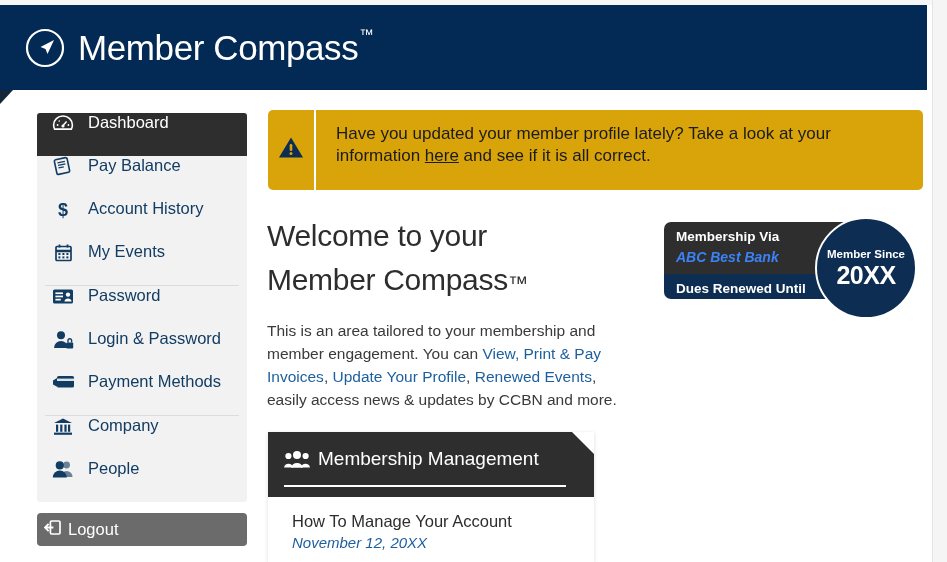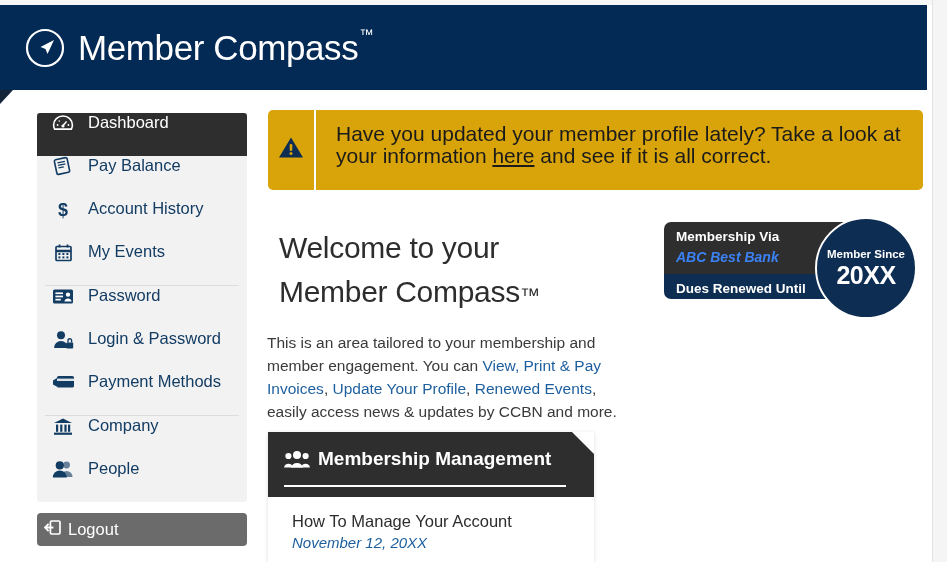--- a/index.html
+++ b/index.html
@@ -128,35 +128,35 @@
     width: 46px;
     flex: 0 0 46px;
     display: flex;
     align-items: center;
     justify-content: center;
     border-right: 2px solid #ffffff;
   }
   .alert-body {
     padding: 13px 18px 0 20px;
     color: #1b1b1b;
-    font-size: 21px;
+    font-size: 17px;
     line-height: 22px;
   }
   .alert-body a {
     color: #1b1b1b;
     text-decoration: underline;
   }
   
   .welcome {
     position: absolute;
     left: 267px; top: 214px;
     width: 370px;
   }
   .welcome h1 {
-    margin: 12px;
+    margin: 0;
     font-size: 30px;
     font-weight: 400;
     line-height: 44px;
     color: #2d2d2d;
     letter-spacing: -0.3px;
   }
   .welcome h1 .tm {
     font-size: 20px;
     vertical-align: baseline;
   }
@@ -248,21 +248,20 @@
     background: #2e2e2e;
     padding: 14px 16px 10px 16px;
     -webkit-clip-path: polygon(0 0, calc(100% - 22px) 0, 100% 22px, 100% 100%, 0 100%);
     clip-path: polygon(0 0, calc(100% - 22px) 0, 100% 22px, 100% 100%, 0 100%);
   }
   .mm-title {
     color: #ffffff;
     font-size: 19px;
     line-height: 25px;
     display: block;
-    font-weight: bold;
   }
   .mm-title .mm-ico {
     display: inline-block;
     vertical-align: -4px;
     margin-right: 8px;
   }
   .mm-rule {
     height: 2px;
     background: #ffffff;
     margin: 10px 12px 0 0;

